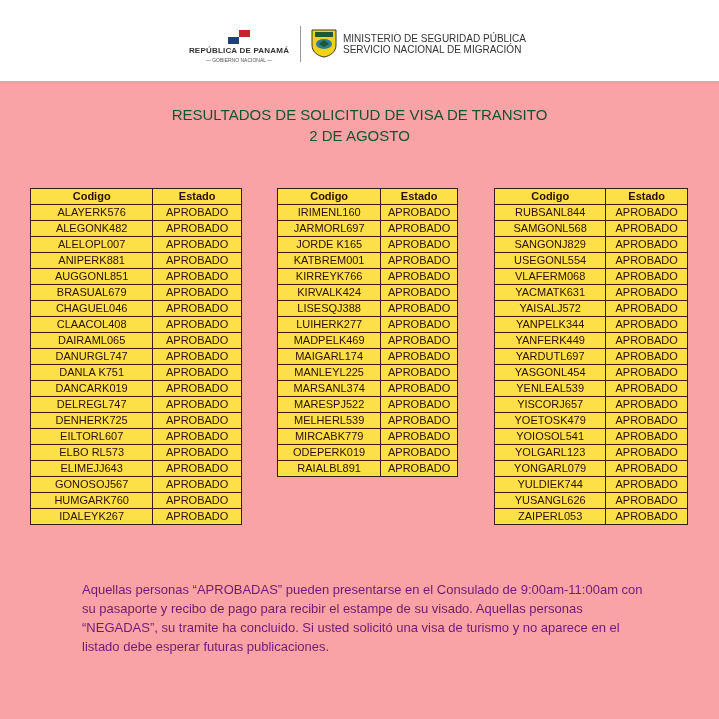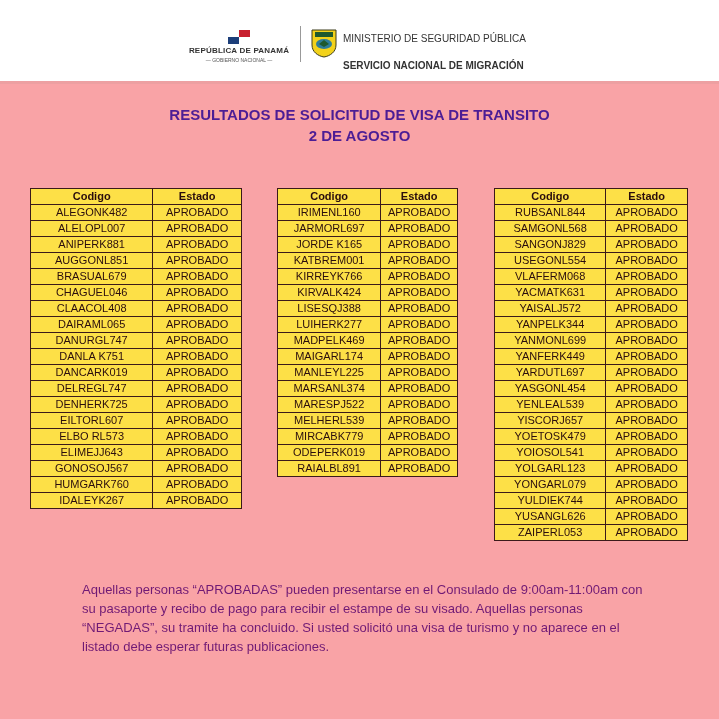--- a/index.html
+++ b/index.html
@@ -11,22 +11,22 @@
   .flag .q1 { position:absolute; left:0; top:0; width:11px; height:7px; background:#fff; }
   .flag .q2 { position:absolute; left:11px; top:0; width:11px; height:7px; background:#c8202f; }
   .flag .q3 { position:absolute; left:0; top:7px; width:11px; height:7px; background:#1d3f7a; }
   .flag .q4 { position:absolute; left:11px; top:7px; width:11px; height:7px; background:#fff; }
   .rep-title { font-size:8px; font-weight:bold; color:#333; letter-spacing:0.2px; white-space:nowrap; }
   .rep-sub { font-size:5px; color:#555; white-space:nowrap; margin-top:2px; }
   .vsep { position:absolute; left:300px; top:26px; width:1px; height:36px; background:#999; }
   .badge { position:absolute; left:311px; top:28px; width:26px; height:30px; }
   .min { position:absolute; left:343px; top:33px; }
   .min-1 { font-size:10px; font-weight:normal; color:#333; white-space:nowrap; }
-  .min-2 { font-size:10px; color:#333; white-space:nowrap; margin-top:16px;font-weight:bold; }
-  .title { position:absolute; left:0; top:104px; width:719px; text-align:center; font-weight:bold; font-size:15px; color:#4c1d95; line-height:21px; }
+  .min-2 { font-size:10px; color:#333; white-space:nowrap; margin-top:0; }
+  .title { position:absolute; left:0; top:104px; width:719px; text-align:center; font-weight:normal; font-size:15px; color:#14532d; line-height:21px; }
   table.t { position:absolute; border-collapse:collapse; font-size:11px; color:#2a0d0d; background:#fde047; }
   table.t td, table.t th { border:1.2px solid #3b1a1a; height:15px; padding:0; text-align:center; line-height:15px; }
   table.t th { font-weight:bold; }
   .note { position:absolute; left:82px; top:580px; width:570px; font-size:13px; line-height:19px; color:#701a75; }
 </style>
 </head>
 <body>
 
 <div class="header">
   <div class="rep">
@@ -66,20 +66,24 @@
       <col style="width:89px">
     </colgroup>
   <thead>
       <tr>
     <th>Codigo</th>
     <th>Estado</th>
   </tr>
     </thead>
   <tbody>
       <tr>
+        <td>ALAYERK576</td>
+        <td>APROBADO</td>
+      </tr>
+      <tr>
         <td>ALEGONK482</td>
         <td>APROBADO</td>
       </tr>
       <tr>
         <td>ALELOPL007</td>
         <td>APROBADO</td>
       </tr>
       <tr>
         <td>ANIPERK881</td>
         <td>APROBADO</td>
@@ -272,24 +276,20 @@
       </tr>
       <tr>
         <td>YAISALJ572</td>
         <td>APROBADO</td>
       </tr>
       <tr>
         <td>YANPELK344</td>
         <td>APROBADO</td>
       </tr>
       <tr>
-        <td>YANMONL699</td>
-        <td>APROBADO</td>
-      </tr>
-      <tr>
         <td>YANFERK449</td>
         <td>APROBADO</td>
       </tr>
       <tr>
         <td>YARDUTL697</td>
         <td>APROBADO</td>
       </tr>
       <tr>
         <td>YASGONL454</td>
         <td>APROBADO</td>

